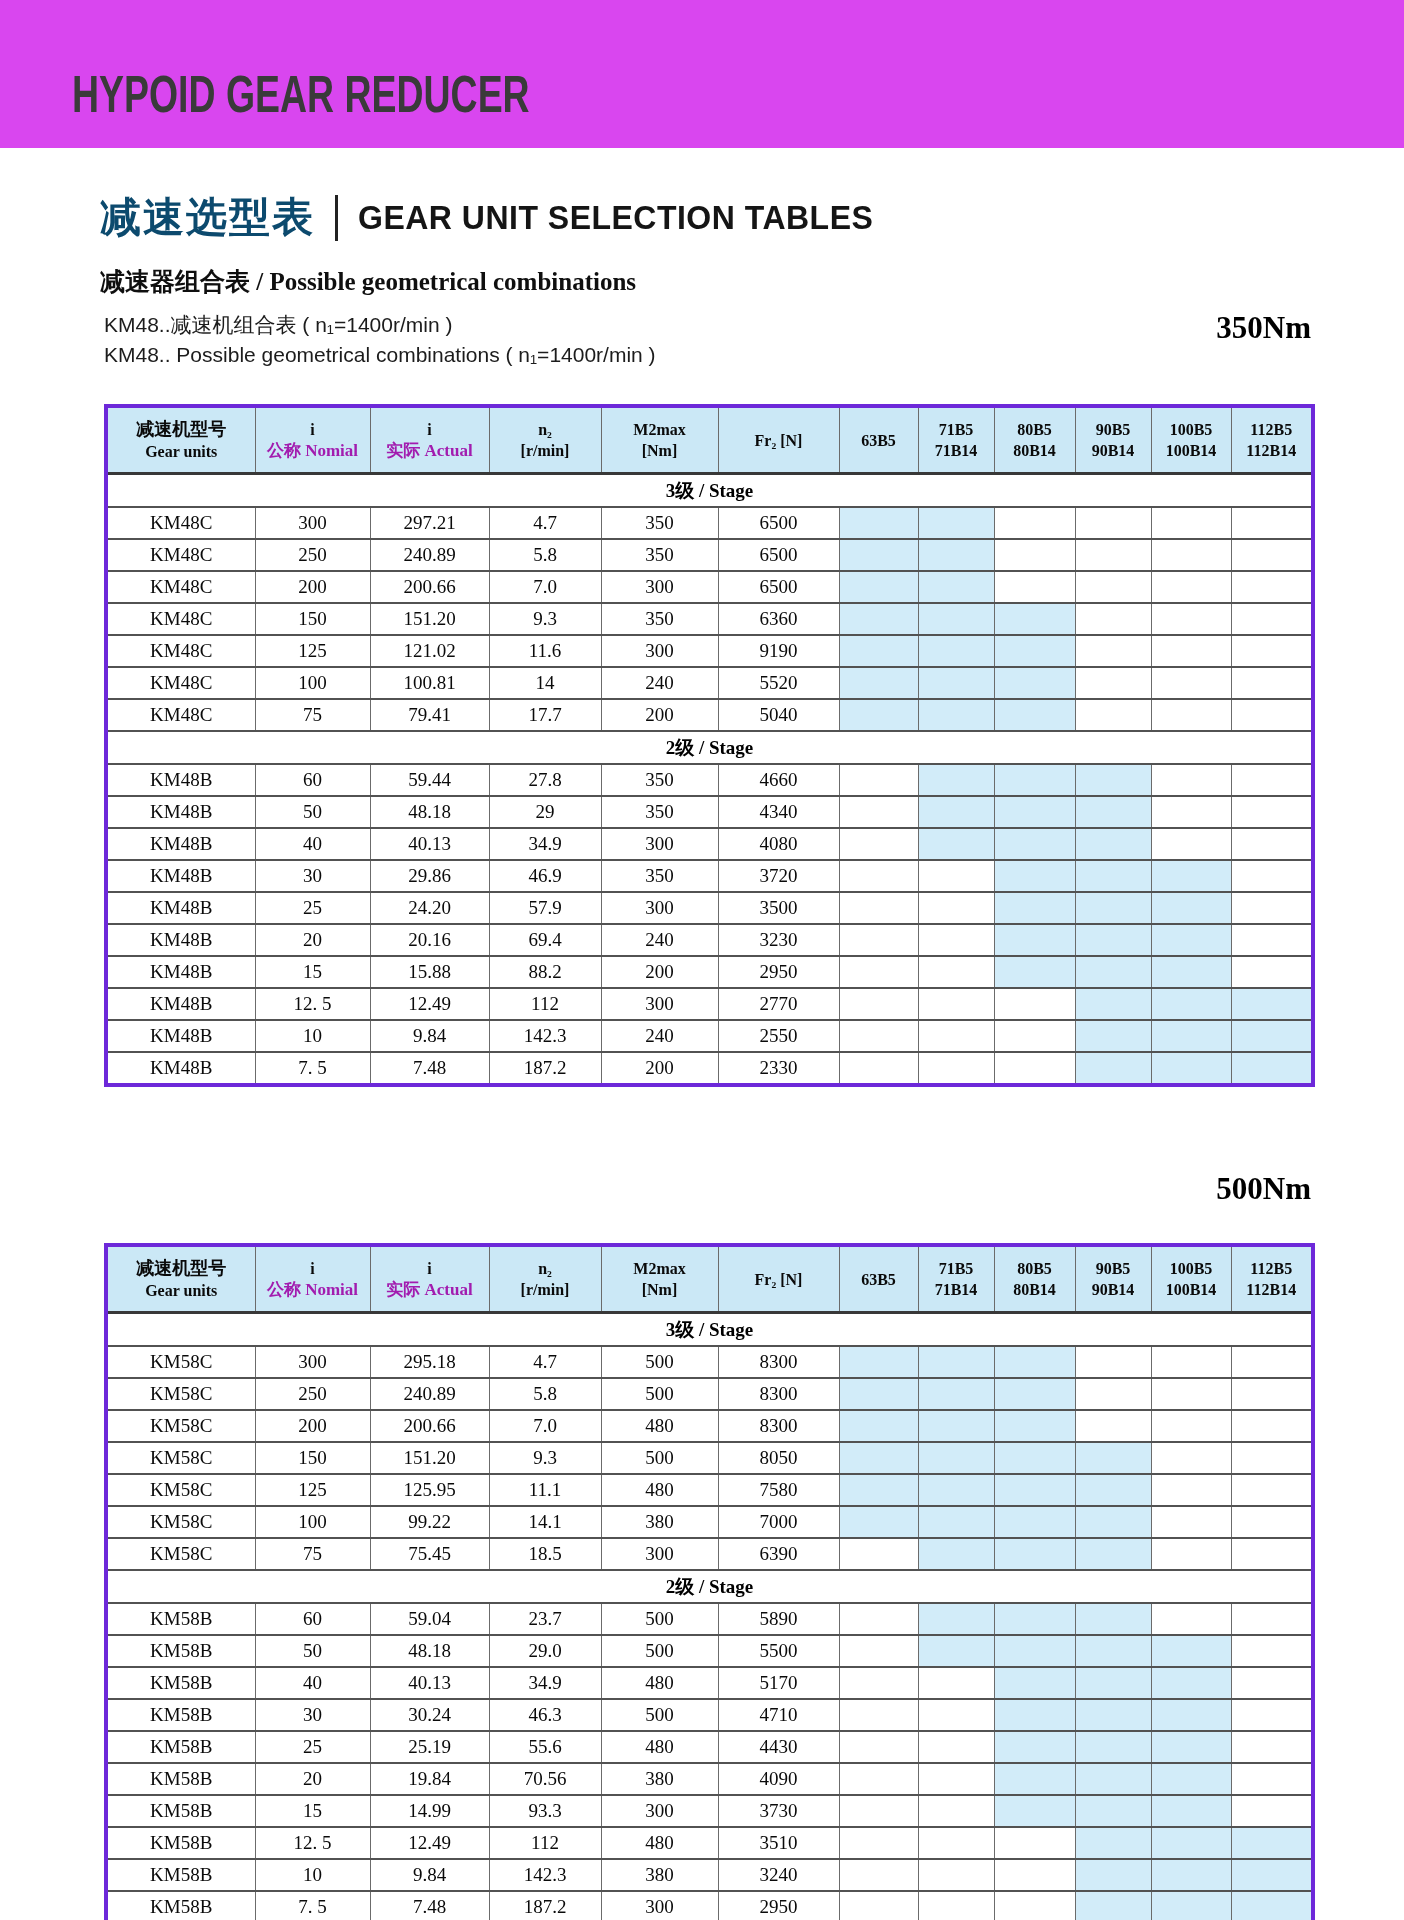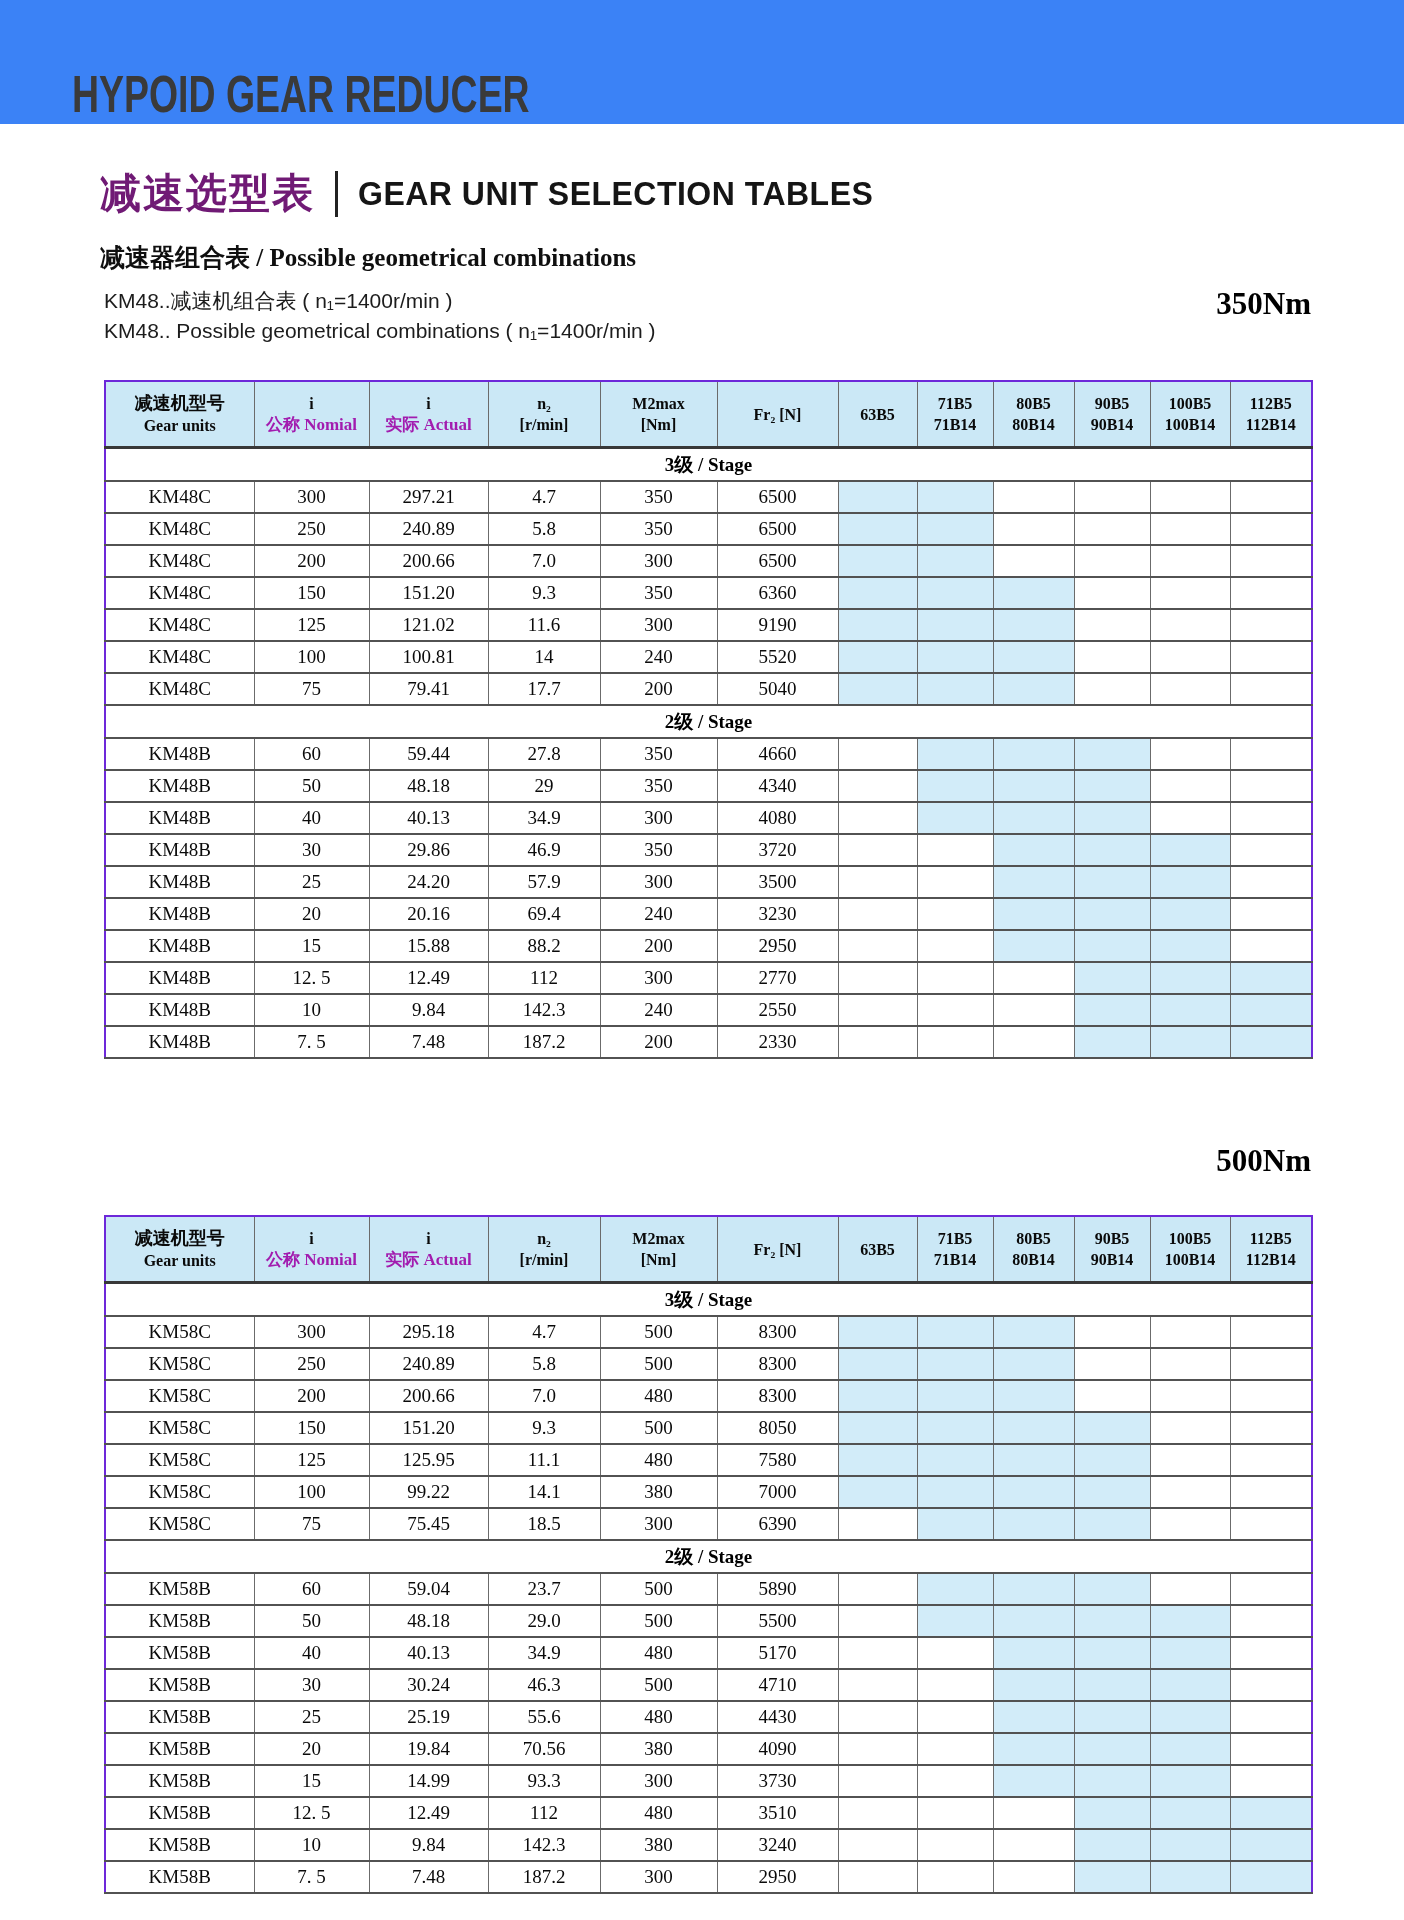--- a/index.html
+++ b/index.html
@@ -1,38 +1,38 @@
 <!DOCTYPE html>
 <html><head>
 <meta charset="utf-8">
 <style>
   html,body{margin:0;padding:0;background:#fff;}
   .page{position:relative;width:1404px;height:1920px;background:#ffffff;overflow:hidden;
         font-family:"Liberation Sans",sans-serif;color:#111;}
   
-  .band{height:124px;background:#3b82f6;}
+  .band{height:148px;background:#d946ef;}
   .band-title{padding:64px 0 0 100px;font-size:52px;font-weight:bold;color:#3a3a3a;
               letter-spacing:0px;transform:scaleX(0.72);transform-origin:left center;
               font-family:"Liberation Sans",sans-serif;white-space:nowrap;}
   
   .page-title{margin:42px 0 0 100px;display:flex;align-items:center;}
-  .pt-zh{font-size:41px;font-weight:bold;color:#701a75;letter-spacing:2px;}
+  .pt-zh{font-size:41px;font-weight:bold;color:#0c4a6e;letter-spacing:2px;}
   .pt-bar{width:3px;height:46px;background:#222;margin:0 20px;}
   .pt-en{font-size:33px;font-weight:bold;color:#151515;letter-spacing:0.5px;
          transform:scaleX(0.97);transform-origin:left center;white-space:nowrap;}
   .subtitle{margin:20px 0 0 100px;font-size:25px;font-weight:bold;color:#0f0f0f;}
   .sub-en{font-family:"Liberation Serif","DejaVu Serif",serif;}
   
   .tbl-block{margin-left:104px;width:1207px;margin-top:12px;}
   .tbl-block.second{margin-top:84px;}
   .cap-row{display:flex;justify-content:space-between;align-items:flex-start;margin-bottom:10px;}
   .cap-zh,.cap-en{font-size:21px;line-height:30px;color:#1c1c1c;font-family:"Liberation Sans",sans-serif;}
   .torque{font-family:"Liberation Serif","DejaVu Serif",serif;font-weight:bold;font-size:31px;
           color:#000;padding-bottom:2px;}
-  table.sel-table{border-collapse:collapse;table-layout:fixed;width:1207px;border:2px solid #6d28d9;margin-top:34px;}
+  table.sel-table{border-collapse:collapse;table-layout:fixed;width:1207px;border:4px solid #6d28d9;margin-top:34px;}
   .sel-table th,.sel-table td{border:1px solid #6b6b6b;padding:0;}
   .sel-table td{border-top:2px solid #525252;border-bottom:2px solid #525252;}
   .head-row th{background:#cbe8f6;height:64px;vertical-align:middle;text-align:center;
                border-bottom:3px solid #383838;}
   .hl{text-align:center;}
   .hl.en{font-family:"Liberation Serif","DejaVu Serif",serif;font-weight:bold;font-size:16px;line-height:21px;color:#0a0a0a;}
   .hl.zh{font-family:"Liberation Sans",sans-serif;font-weight:bold;font-size:18px;line-height:23px;color:#0a0a0a;}
   .hl.mix{font-family:"Liberation Serif","DejaVu Serif",serif;font-weight:bold;font-size:17px;line-height:22px;color:#a21caf;}
   .val{font-family:"Liberation Serif","DejaVu Serif",serif;font-size:19px;line-height:30px;height:30px;
        text-align:center;color:#0a0a0a;background:#fff;}

